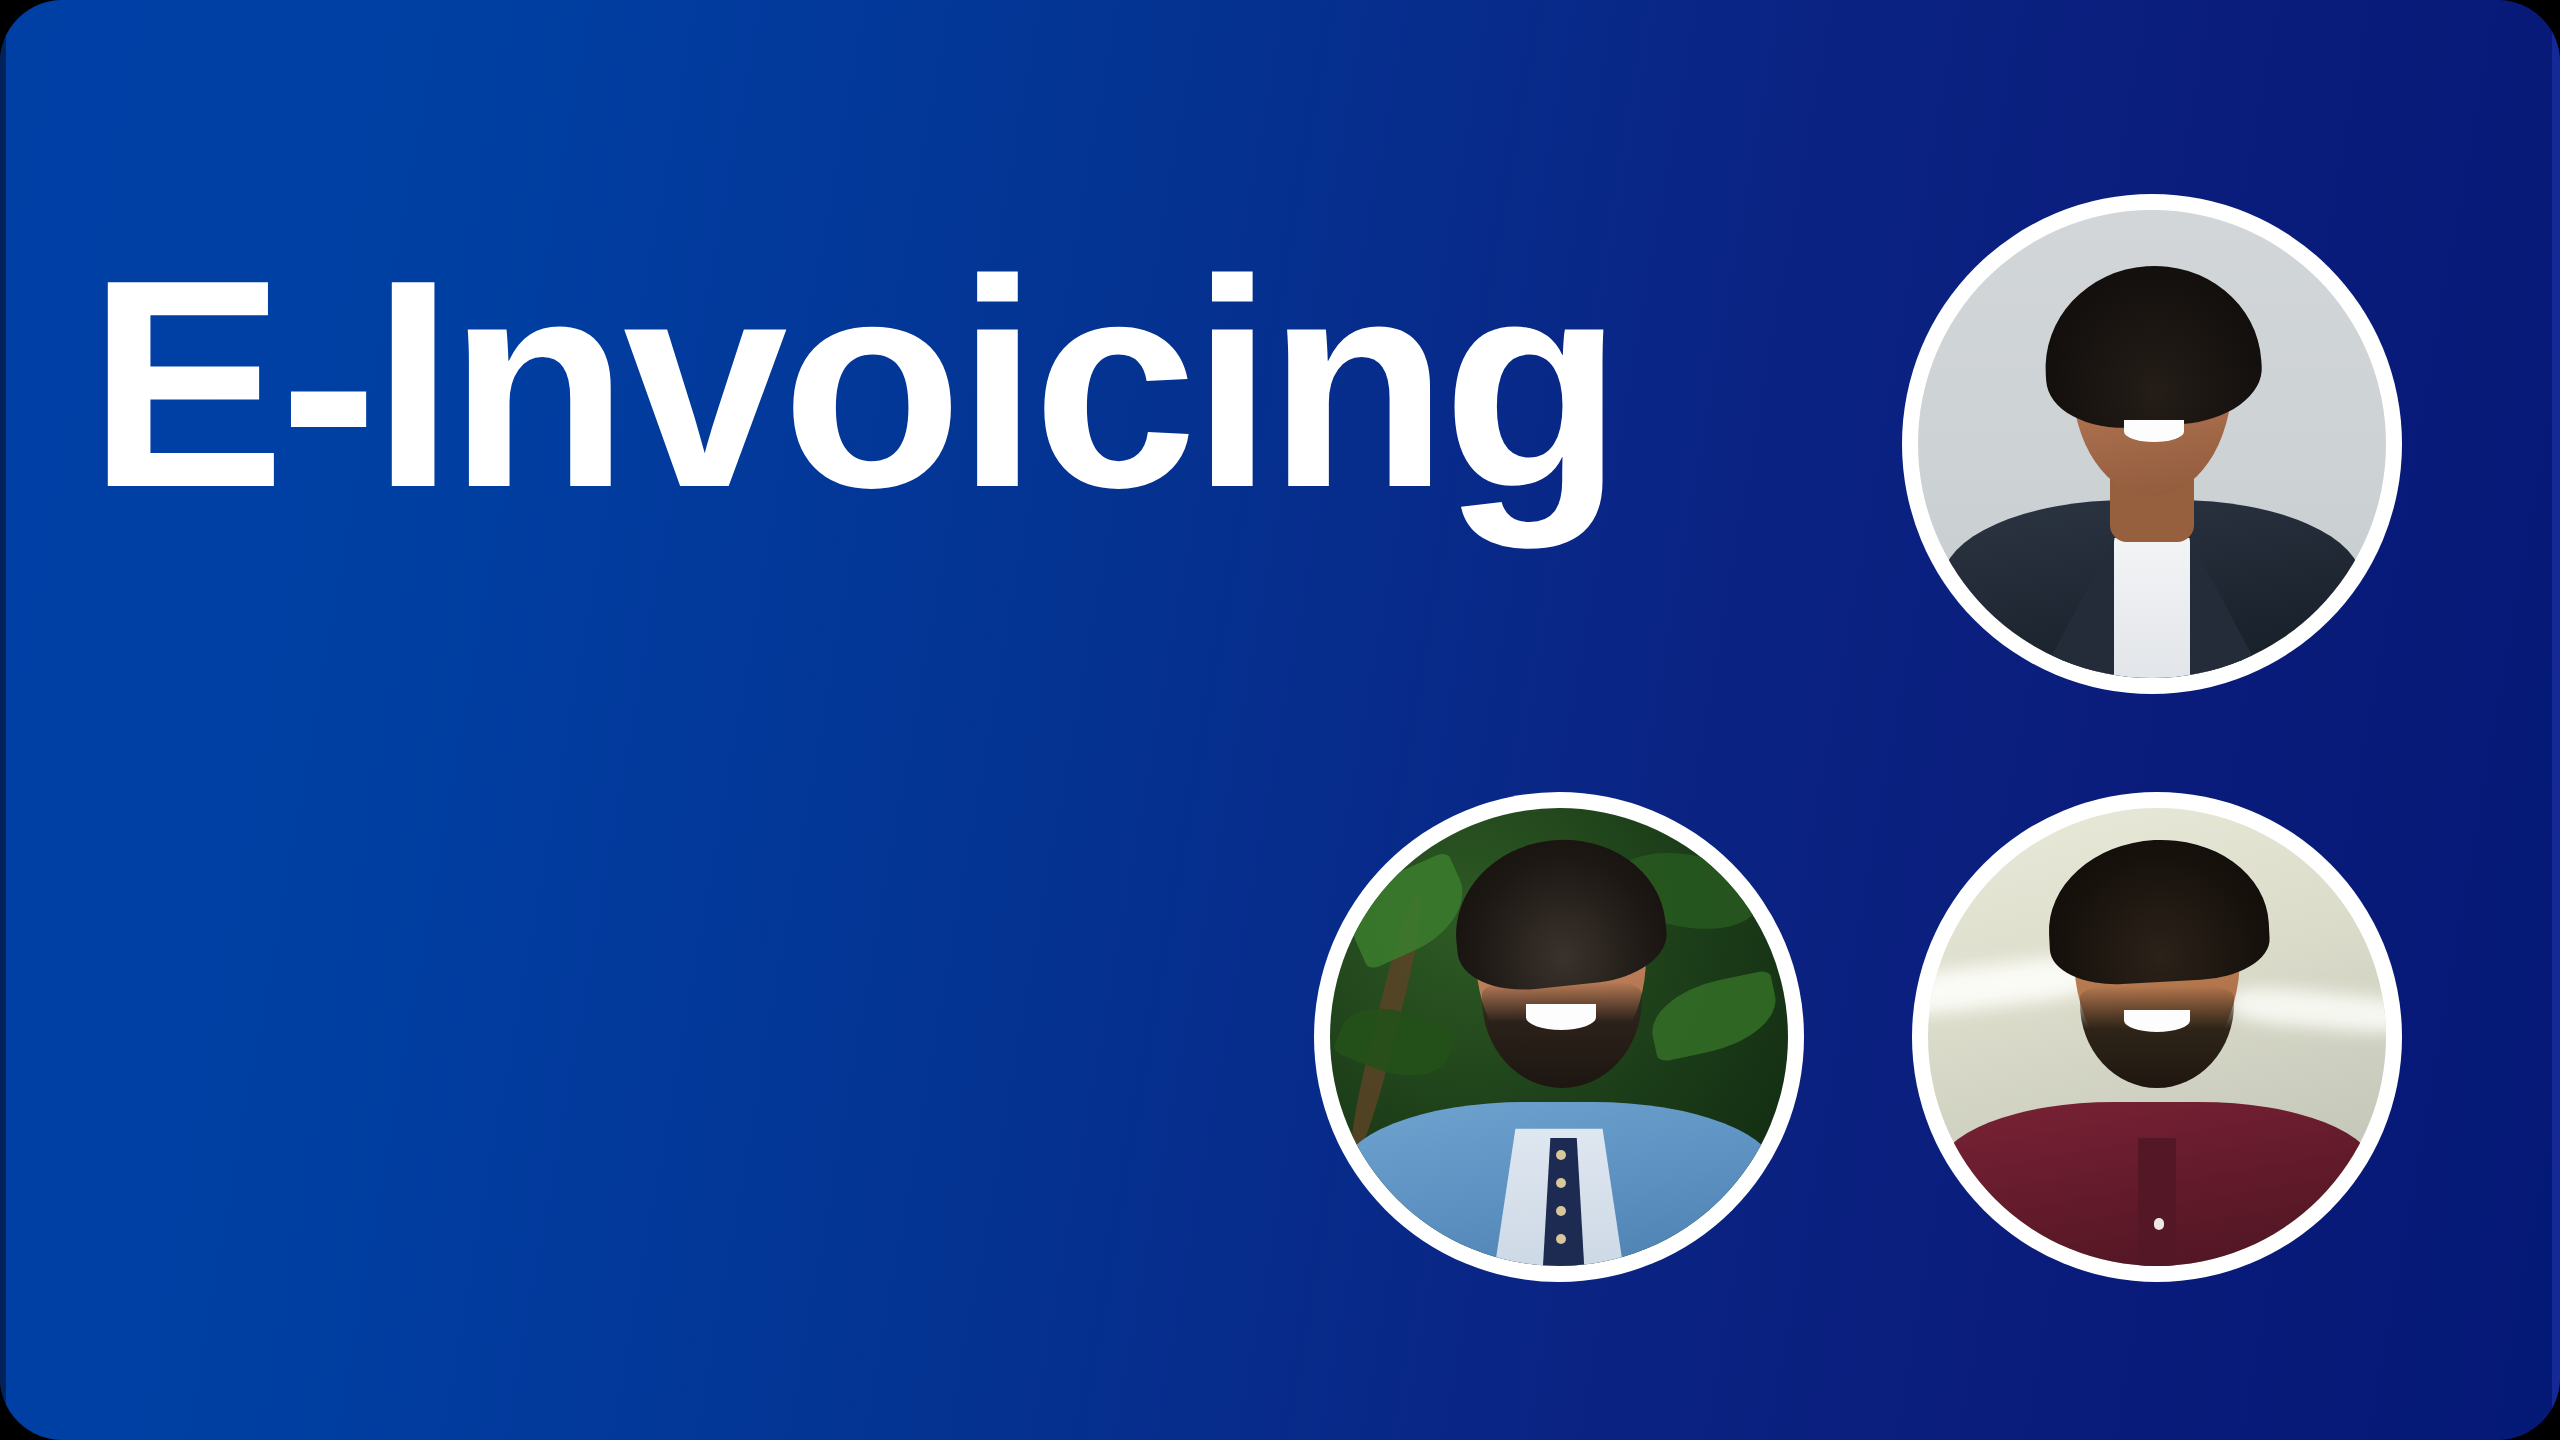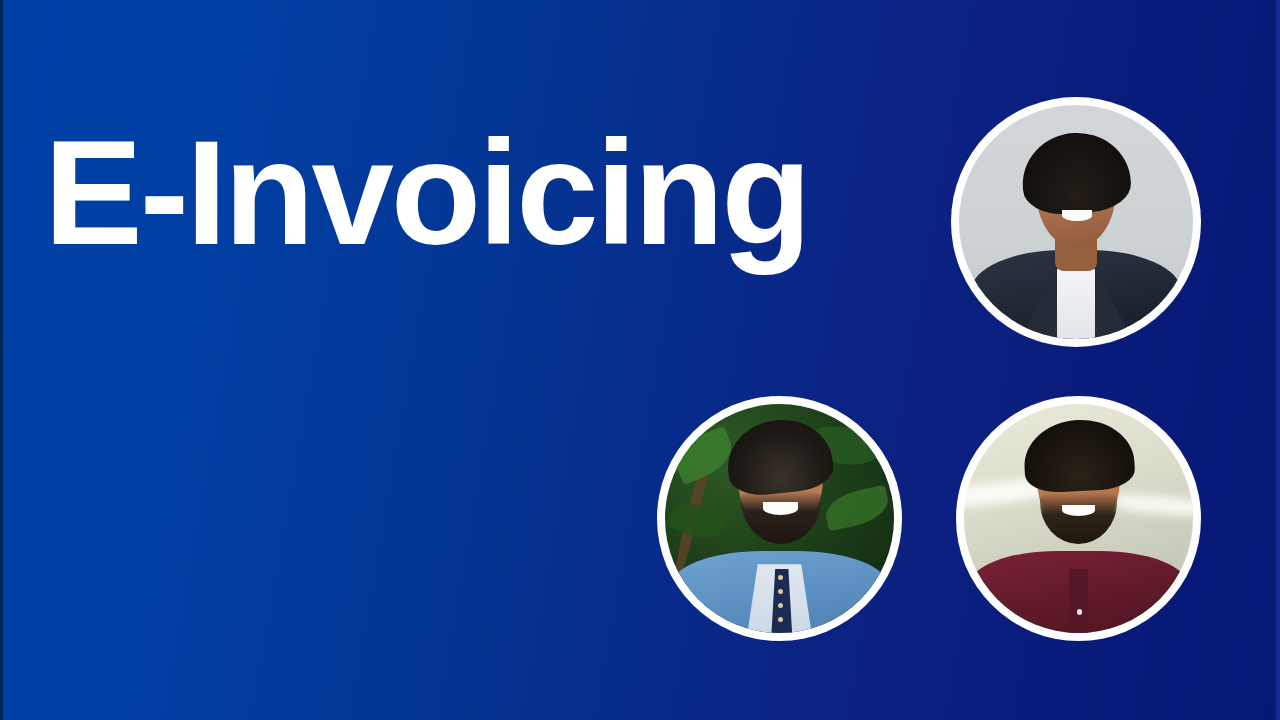--- a/index.html
+++ b/index.html
@@ -13,20 +13,21 @@
     position:relative;
     width:1280px; height:720px;
     overflow:hidden;
     background:linear-gradient(100deg,
         #0040A6 0%,
         #003FA2 18%,
         #043392 42%,
         #0A2484 64%,
         #0A1C7B 82%,
         #041876 100%);
+    border-radius:31px;
   }
 
   
   .edge-strip {
     position:absolute; top:0; height:720px; pointer-events:none;
   }
   .edge-left  { left:0;  width:3px; background:rgba(0,0,0,0.45); }
   .edge-right { right:0; width:4px; background:#1A2FA0; opacity:.75; }
 
   

